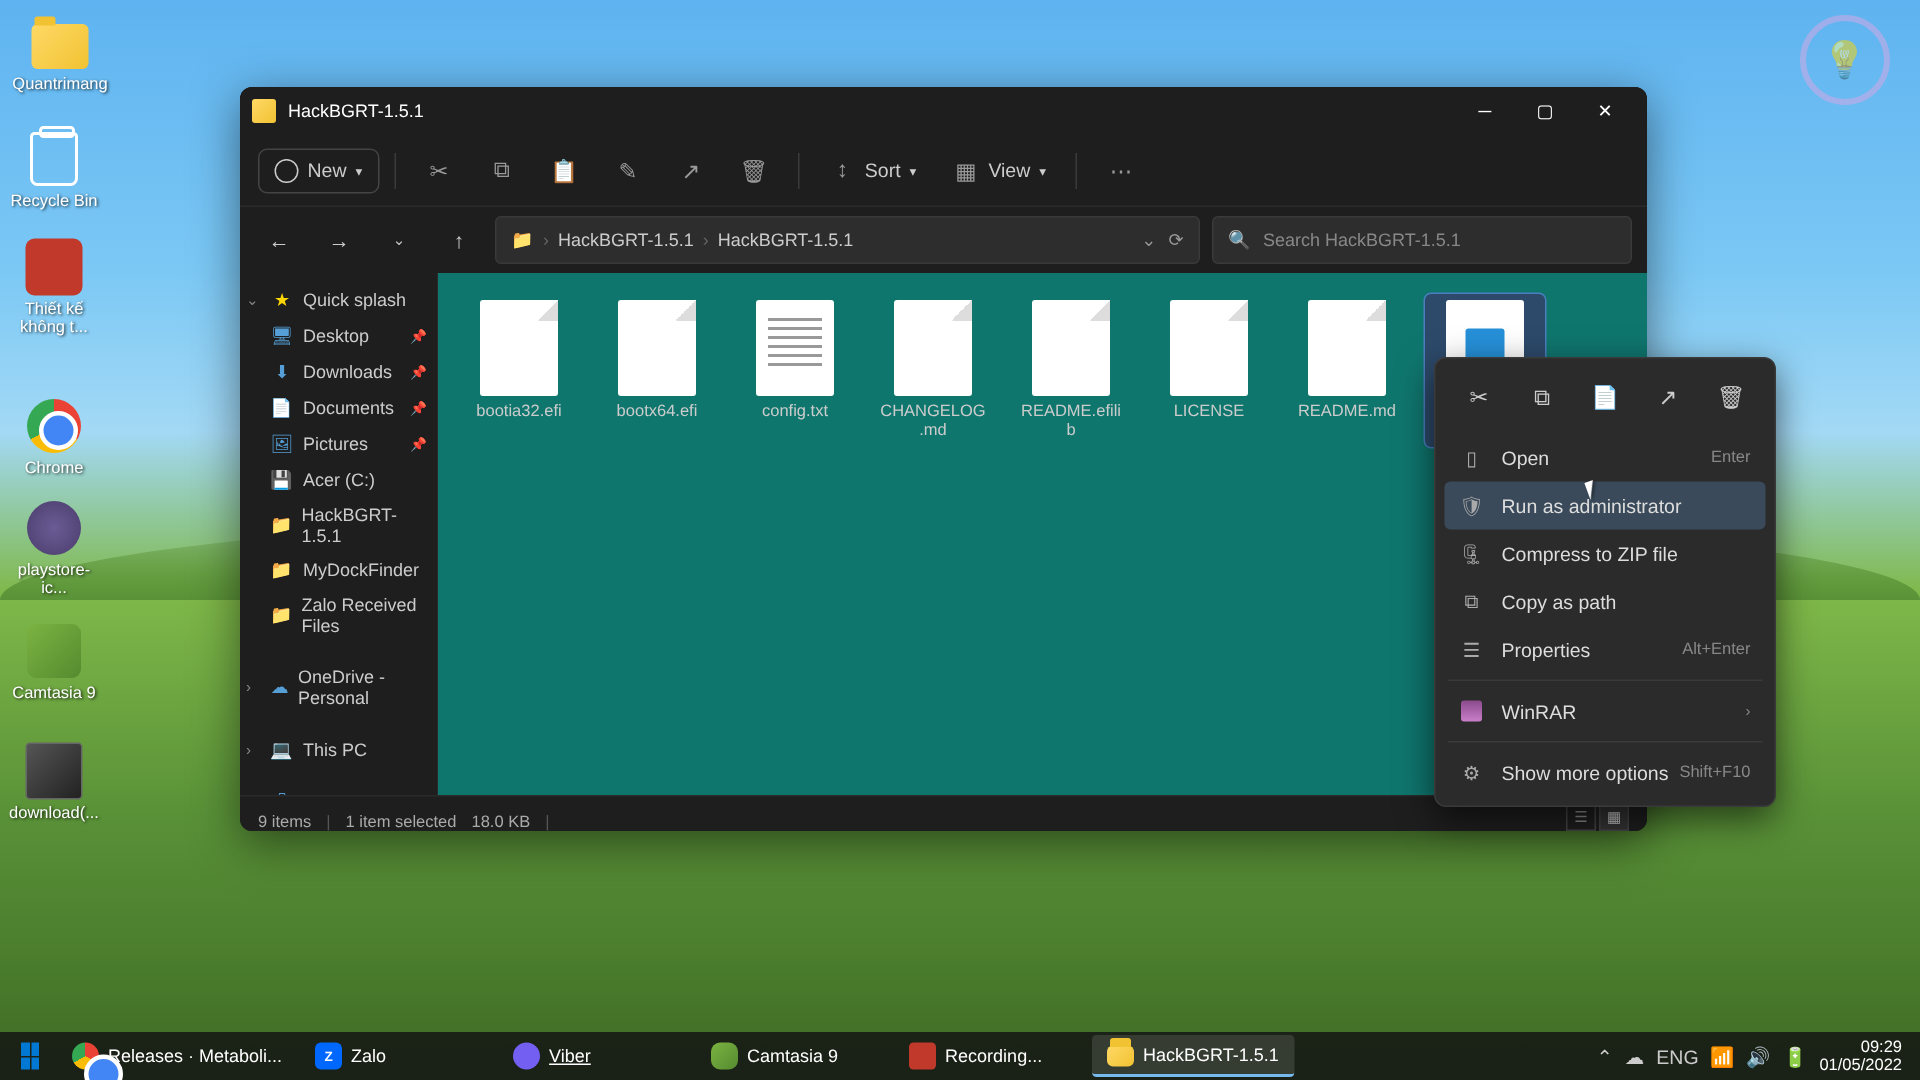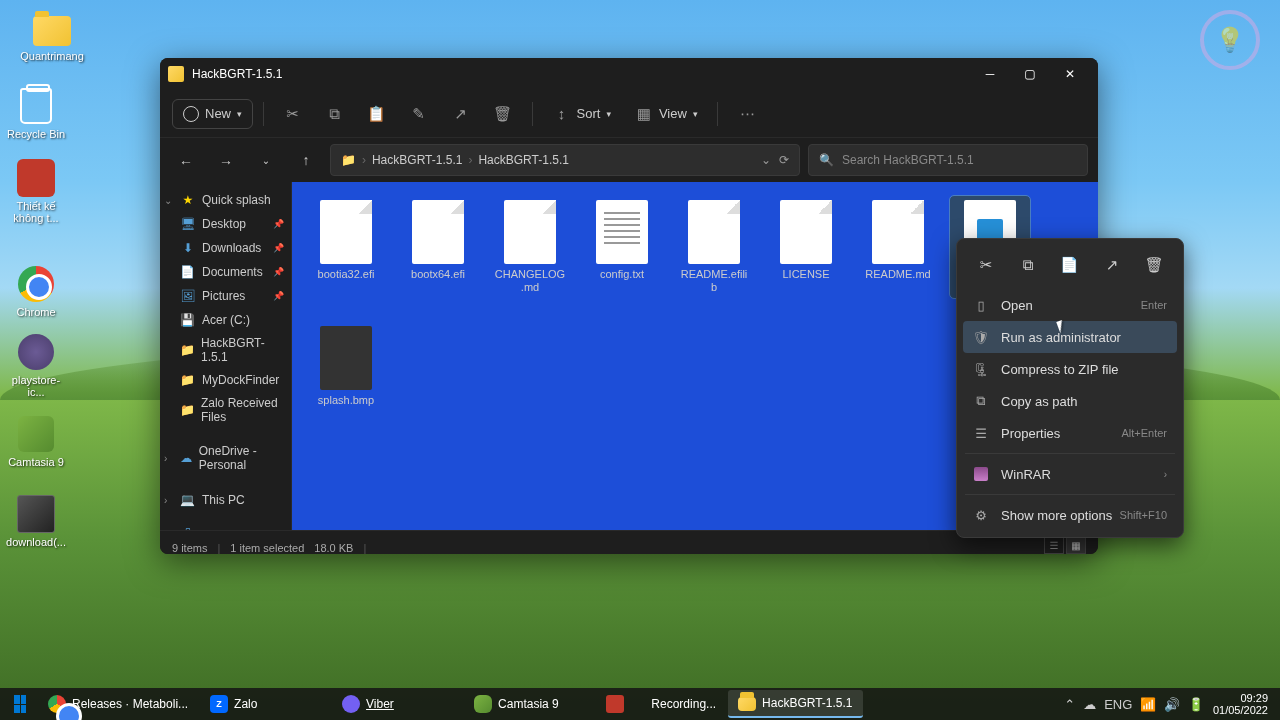--- a/index.html
+++ b/index.html
@@ -42,21 +42,21 @@
 .side-item{padding:4px 6px 4px 20px;color:#ccc;font-size:12px;display:flex;align-items:center;gap:6px;cursor:pointer;position:relative}
 .side-item .si-icon{width:16px;height:16px;display:flex;align-items:center;justify-content:center;font-size:12px}
 .side-item .chev{position:absolute;left:4px;color:#888;font-size:10px}
 .side-item .pin{position:absolute;right:6px;color:#666;font-size:9px}
 .side-item.header{font-weight:400}
 .side-star{color:#ffd700}
 .side-blue{color:#559fd6}
 .side-folder{color:#f1c232}
 .side-drive{color:#888}
 .side-gap{height:12px}
-.file-pane{flex:1;background:#1d4ed8;padding:14px;display:flex;flex-wrap:wrap;align-content:flex-start;gap:24px 12px}
+.file-pane{flex:1;background:#0f766e;padding:14px;display:flex;flex-wrap:wrap;align-content:flex-start;gap:4px 12px}
 .file-item{width:80px;text-align:center;cursor:pointer;padding:4px;border-radius:4px}
 .file-item.selected{background:#2d4a6b;outline:1px solid #4a7ebf}
 .file-icon{width:52px;height:64px;margin:0 auto 4px;position:relative}
 .doc-icon{background:#fff;border-radius:2px;position:relative}
 .doc-icon::after{content:'';position:absolute;top:0;right:0;width:14px;height:14px;background:linear-gradient(135deg,#fff 50%,#ddd 50%);border-bottom-left-radius:2px}
 .txt-icon{background:#fff;border-radius:2px}
 .txt-icon::before{content:'';position:absolute;top:12px;left:8px;right:8px;height:2px;background:#999;box-shadow:0 6px 0 #999,0 12px 0 #999,0 18px 0 #999,0 24px 0 #999,0 30px 0 #999}
 .bat-icon{background:#fff;border-radius:2px;display:flex;align-items:center;justify-content:center}
 .bat-icon::after{content:'';width:26px;height:26px;background:#2690d8;border-radius:2px}
 .img-icon{background:#333;border-radius:2px}
@@ -92,21 +92,21 @@
 .pic-thumb{width:38px;height:38px;background:linear-gradient(135deg,#555,#222);border-radius:3px;border:1px solid #666}
 .red-app{width:38px;height:38px;background:#c0392b;border-radius:6px}
 </style>
 </head>
 <body>
 
 <div class="desktop">
   <div class="wave"></div>
   <div class="watermark"></div>
 
-  <div class="desktop-icon" style="top:8px;left:20px">
+  <div class="desktop-icon" style="top:8px;left:8px">
       <div class="icon-img">
         <div class="folder-icon"></div>
       </div>
       <div>Quantrimang</div>
     </div>
   <div class="desktop-icon" style="top:86px;left:4px">
       <div class="icon-img">
         <div class="bin-icon"></div>
       </div>
       <div>Recycle Bin</div>
@@ -283,46 +283,42 @@
     <div class="file-pane" id="file-pane">
         <div class="file-item">
           <div class="file-icon doc-icon"></div>
           <div class="file-name">bootia32.efi</div>
         </div>
         <div class="file-item">
           <div class="file-icon doc-icon"></div>
           <div class="file-name">bootx64.efi</div>
         </div>
         <div class="file-item">
-          <div class="file-icon doc-icon"></div>
-          <div class="file-name">CHANGELOG.md</div>
-        </div>
-        <div class="file-item">
           <div class="file-icon txt-icon"></div>
           <div class="file-name">config.txt</div>
+        </div>
+        <div class="file-item">
+          <div class="file-icon doc-icon"></div>
+          <div class="file-name">CHANGELOG.md</div>
         </div>
         <div class="file-item">
           <div class="file-icon doc-icon"></div>
           <div class="file-name">README.efilib</div>
         </div>
         <div class="file-item">
           <div class="file-icon doc-icon"></div>
           <div class="file-name">LICENSE</div>
         </div>
         <div class="file-item">
           <div class="file-icon doc-icon"></div>
           <div class="file-name">README.md</div>
         </div>
         <div class="file-item selected">
           <div class="file-icon bat-icon"></div>
           <div class="file-name">setup.exe</div>
-        </div>
-        <div class="file-item">
-          <div class="file-icon img-icon"></div>
-          <div class="file-name">splash.bmp</div>
         </div>
       </div>
   </div>
 
   <div class="statusbar">
     <span>9 items</span>
     <span class="status-sep">|</span>
     <span>1 item selected</span>
     <span>18.0 KB</span>
     <span class="status-sep">|</span>
@@ -418,21 +414,21 @@
           <div style="width:18px;height:18px;background:#7360f2;border-radius:50%"></div>
         </span>
         <span>Viber</span>
       </div>
       <div class="tb-item" style="min-width: 130px;">
         <span class="ti-icon">
           <div class="camtasia-icon" style="width:18px;height:18px"></div>
         </span>
         <span>Camtasia 9</span>
       </div>
-      <div class="tb-item" style="min-width: 130px; justify-content: space-between;">
+      <div class="tb-item" style="min-width: 130px;">
         <span class="ti-icon">
           <div style="width:18px;height:18px;background:#c0392b;border-radius:3px"></div>
         </span>
         <span>Recording...</span>
       </div>
       <div class="tb-item active" style="min-width: 130px;">
         <span class="ti-icon">
           <div class="folder-icon" style="width:18px;height:14px;margin-top:2px"></div>
         </span>
         <span>HackBGRT-1.5.1</span>

